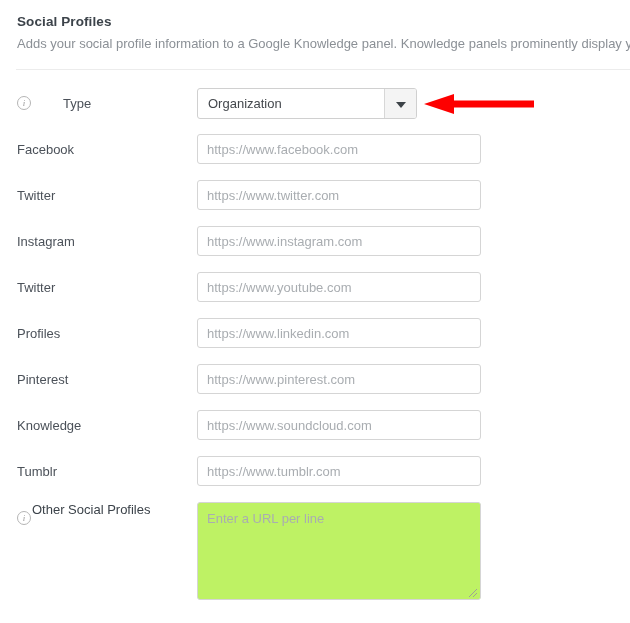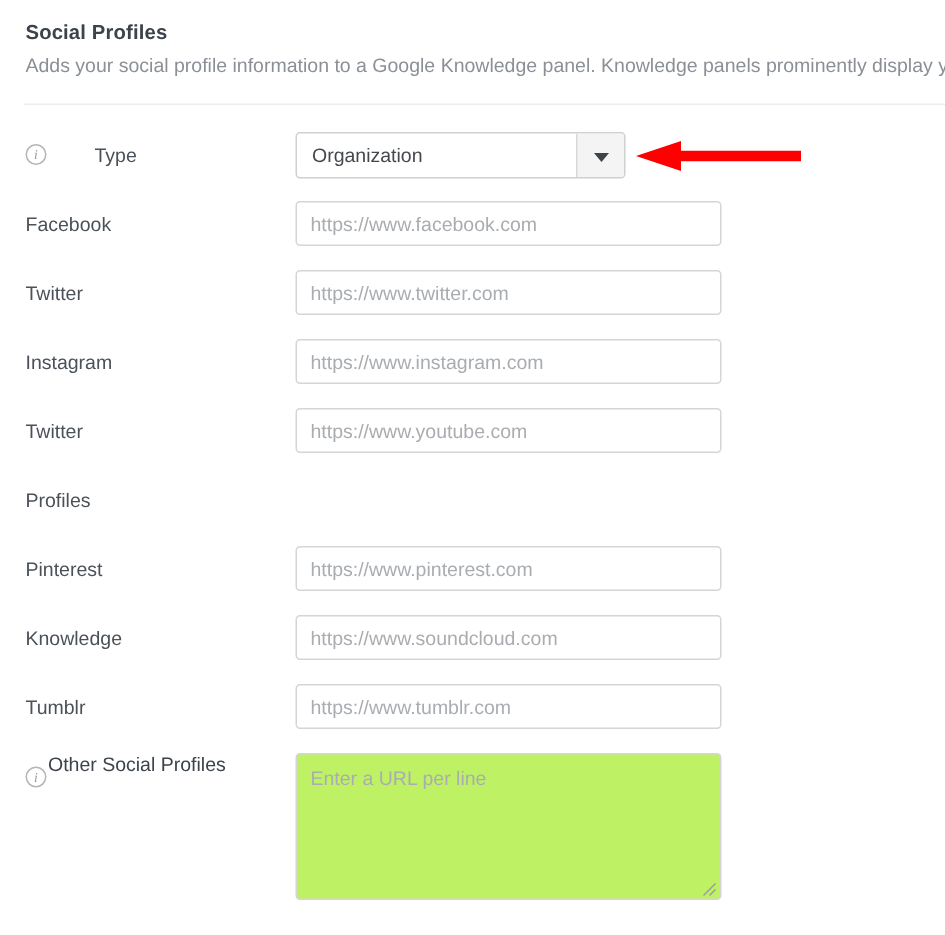--- a/index.html
+++ b/index.html
@@ -260,20 +260,21 @@
       <input class="text-input" type="text" placeholder="https://www.instagram.com" style="">
     </div>
 
     <div class="row">
       <span class="label">Twitter</span>
       <input class="text-input" type="text" placeholder="https://www.youtube.com" style="">
     </div>
 
     <div class="row">
       <span class="label">Profiles</span>
+      <input class="text-input" type="text" placeholder="https://www.linkedin.com" style="">
     </div>
 
     <div class="row">
       <span class="label">Pinterest</span>
       <input class="text-input" type="text" placeholder="https://www.pinterest.com" style="">
     </div>
 
     <div class="row">
       <span class="label">Knowledge</span>
       <input class="text-input" type="text" placeholder="https://www.soundcloud.com" style="">

